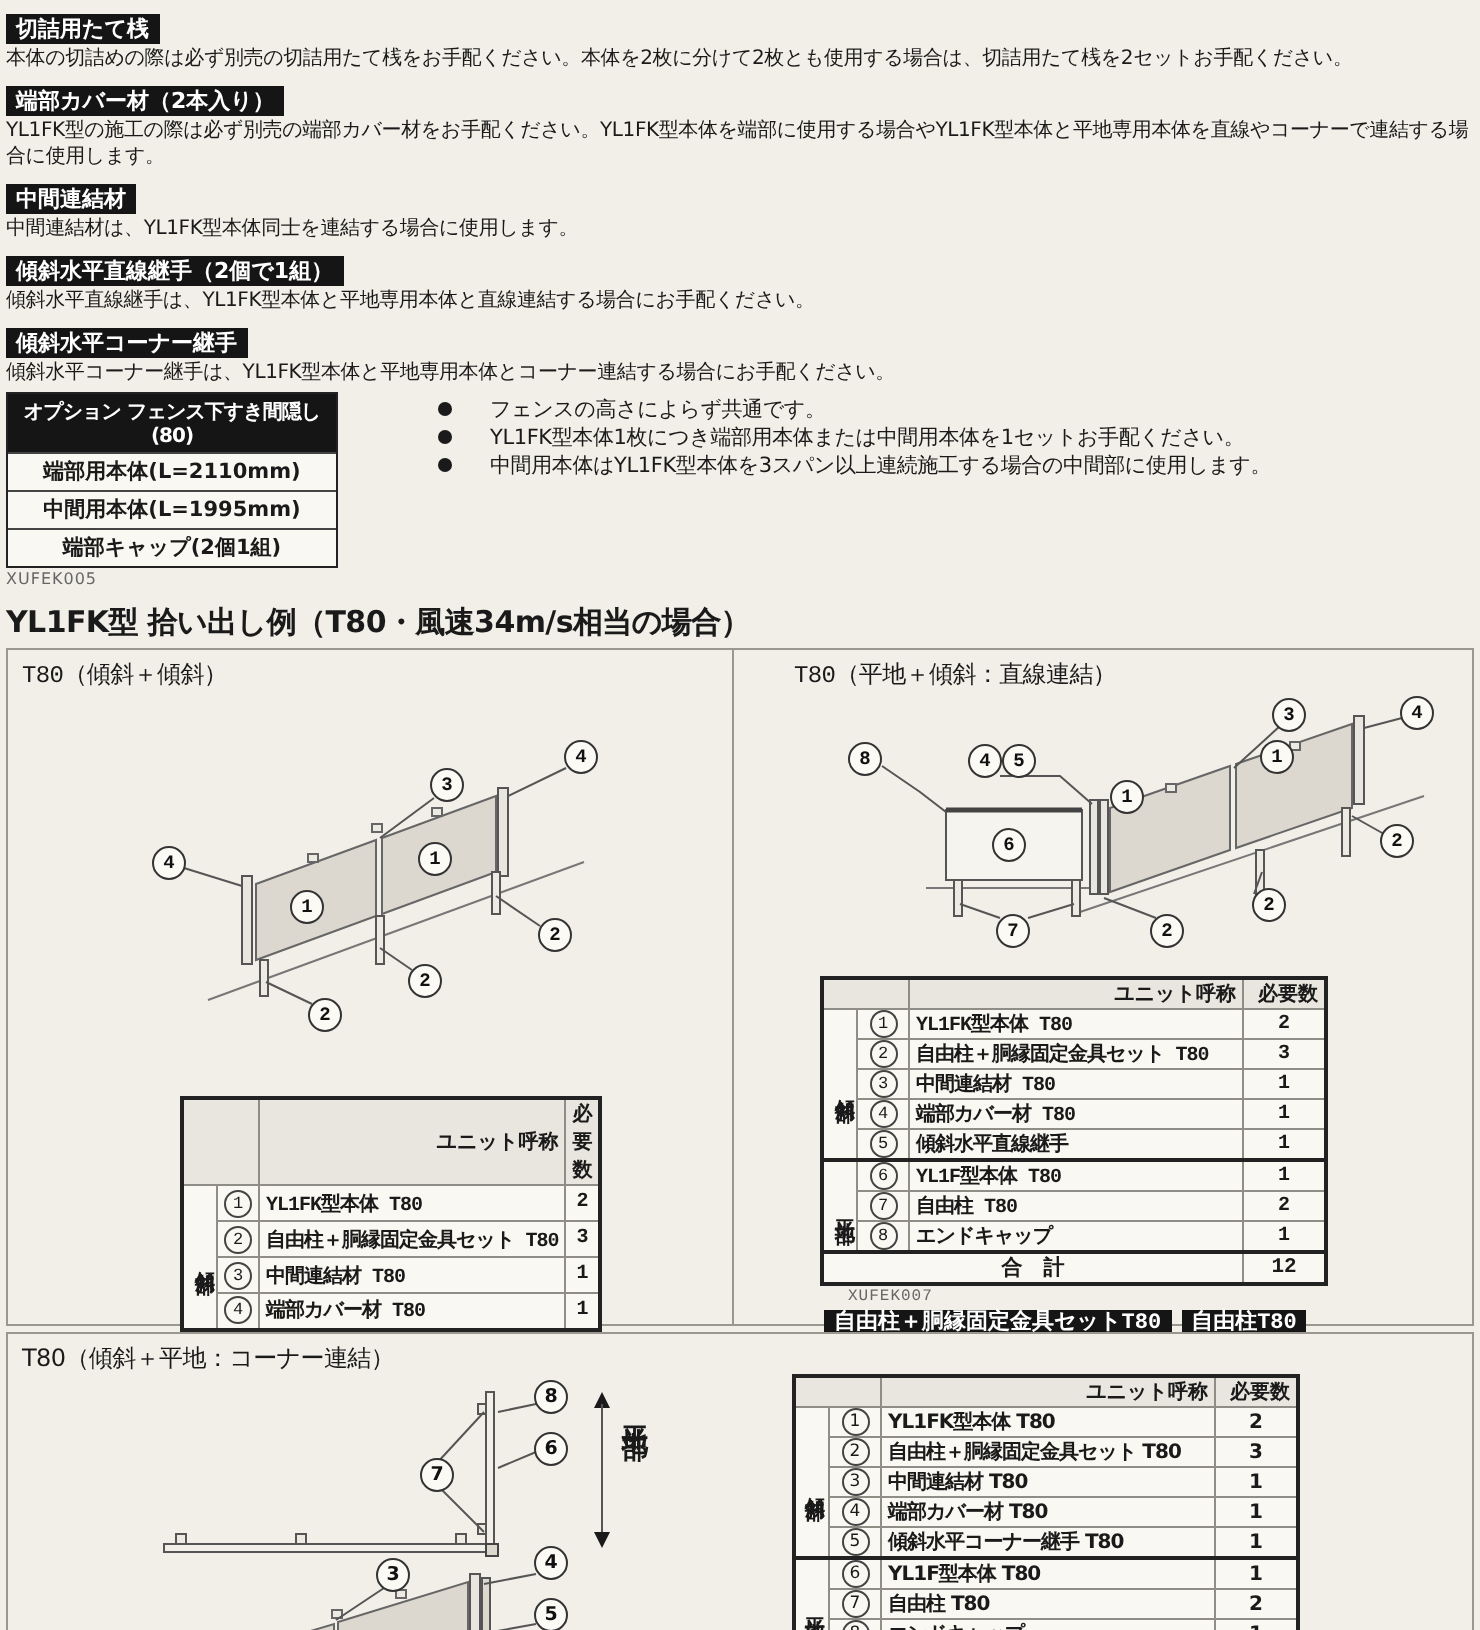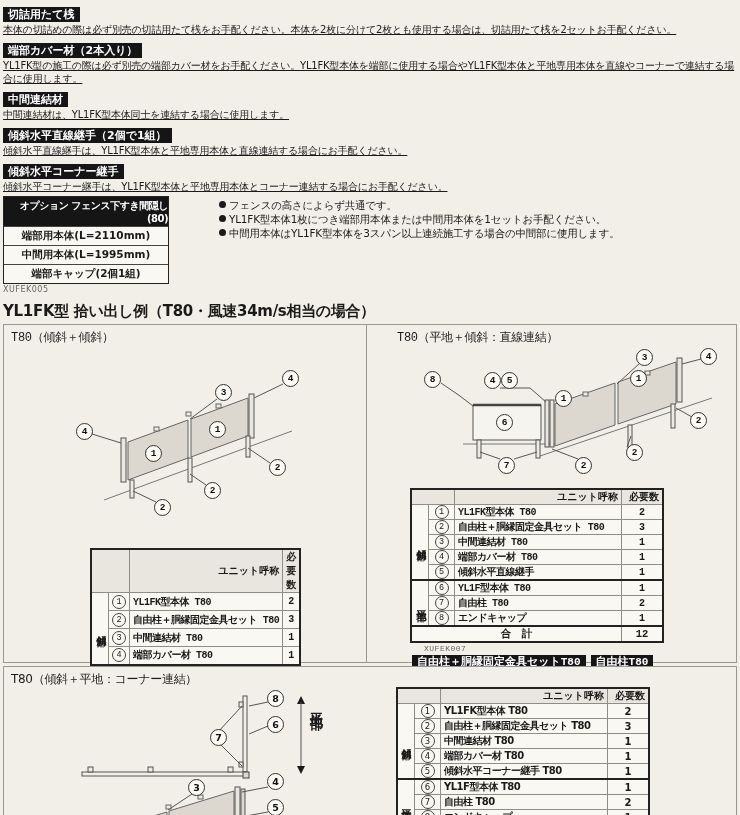--- a/index.html
+++ b/index.html
@@ -6,31 +6,31 @@
   body{
     width:740px;height:815px;overflow:hidden;
     background:#f2efe8;color:#1a1a1a;
     font-family:"DejaVu Sans","Liberation Sans",sans-serif;
     position:relative;
   }
   .pagepad{padding:3px 3px 0 3px;}
   
   .chip{display:inline-block;background:#151515;color:#fff;font-weight:bold;
         font-size:11px;line-height:13px;padding:1px 5px;}
-  .note-block p{margin:1px 0 3px 0;font-size:10px;line-height:13px;letter-spacing:-0.2px;text-decoration:underline;}
+  .note-block p{margin:1px 0 3px 0;font-size:10px;line-height:13px;letter-spacing:-0.2px;}
   
   .opts-row{display:flex;align-items:flex-start;margin-top:2px;}
   .opts-table{width:164px;border:1px solid #222;background:#faf8f2;}
   .opts-table .ohead{background:#151515;color:#fff;font-weight:bold;font-size:10px;
-        text-align:right;padding:2px 0;letter-spacing:-0.5px;}
+        text-align:center;padding:2px 0;letter-spacing:-0.5px;}
   .opts-table .orow{border-top:1px solid #444;font-size:10.5px;font-weight:bold;
         text-align:center;padding:2px 0;}
   .code{font-size:8px;color:#666;letter-spacing:0.5px;margin-top:1px;}
   .bullets{margin-left:50px;margin-top:2px;}
-  .bullet-line{display:flex;align-items:flex-start;font-size:10.5px;line-height:14px;letter-spacing:-0.2px;}
+  .bullet-line{display:flex;align-items:flex-start;font-size:10.5px;line-height:14px;letter-spacing:-0.2px;gap:16px;}
   .bdot{width:7px;height:7px;border-radius:50%;background:#1a1a1a;flex:0 0 7px;margin:3px 3px 0 0;}
   
   .sec-title{font-size:15px;font-weight:bold;margin:8px 0 3px 0;letter-spacing:-0.3px;}
   
   .boxes{display:grid;grid-template-columns:364px 370px;font-family:Liberation Mono, monospace;}
   .exbox{border:1px solid #9a978f;background:#f2efe8;position:relative;}
   .exbox h3{margin:4px 0 0 7px;font-size:12px;font-weight:normal;letter-spacing:-0.3px;}
   .b1{height:337px;} .b2{height:337px;margin-left:-1px;padding-left:23px;}
   .b3{height:238px;margin-top:3px;width:732px;display:flex;}
   .diag{position:relative;}

